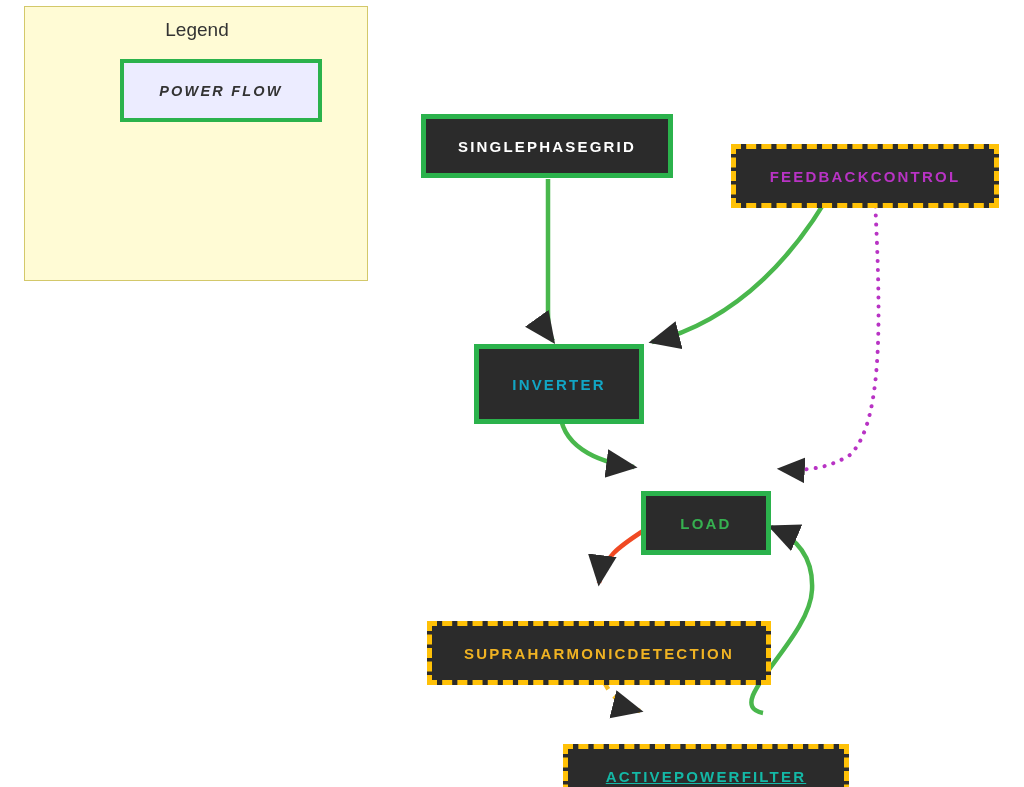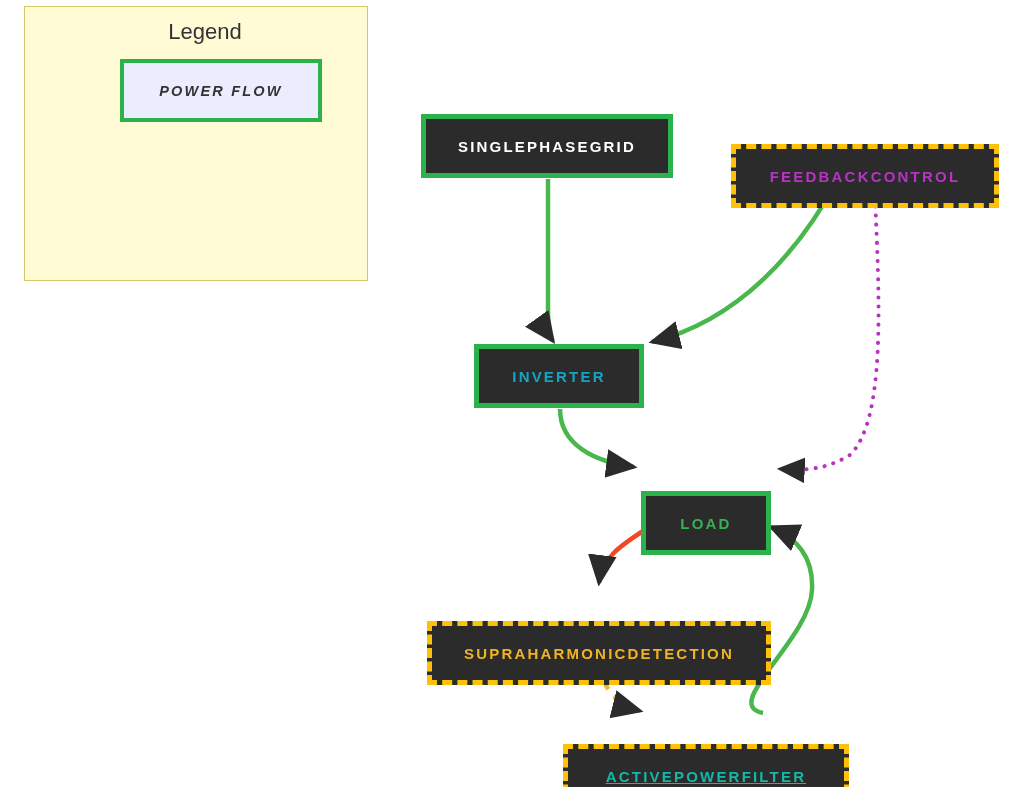--- a/index.html
+++ b/index.html
@@ -21,25 +21,25 @@
     left: 24px;
     top: 6px;
     width: 344px;
     height: 275px;
     background: #fffbd5;
     border: 1px solid #d3c86a;
     box-sizing: border-box;
   }
   #legend-title {
     position: absolute;
-    left: 8px;
+    left: 0;
     top: 12px;
     width: 344px;
     text-align: center;
-    font-size: 22px;
+    font-size: 19px;
     color: #333333;
     font-family: "Liberation Sans", sans-serif;
   }
   .legend-swatch {
     position: absolute;
     background: #ececff;
     box-sizing: border-box;
     display: flex;
     align-items: center;
     justify-content: center;
@@ -83,21 +83,21 @@
     letter-spacing: 2.2px;
     font-size: 15px;
     font-family: "Liberation Sans", sans-serif;
     z-index: 5;
   }
   .node.power  { border: 5px solid #2bb24c; }
   .node.control{ border: 5px dashed #ffc107; margin-top: 30px; }
 
   #node-singlephasegrid { left: 421px; top: 114px; width: 252px; height: 64px; color: #ffffff; }
   #node-feedbackcontrol { left: 731px; top: 114px; width: 268px; height: 64px; color: #b833c4; }
-  #node-inverter        { left: 474px; top: 344px; width: 170px; height: 64px; color: #12a5c4; }
+  #node-inverter        { left: 474px; top: 344px; width: 170px; height: 80px; color: #12a5c4; }
   #node-load            { left: 641px; top: 491px; width: 130px; height: 64px; color: #36b050; }
   #node-supraharmonicdetection { left: 427px; top: 591px; width: 344px; height: 64px; color: #f0b323; }
   #node-activepowerfilter      { left: 563px; top: 714px; width: 286px; height: 64px; color: #14b8a6; text-decoration: underline; }
 
   svg#edges {
     position: absolute;
     left: 0; top: 0;
     width: 1024px; height: 787px;
     z-index: 2;
     overflow: visible;

